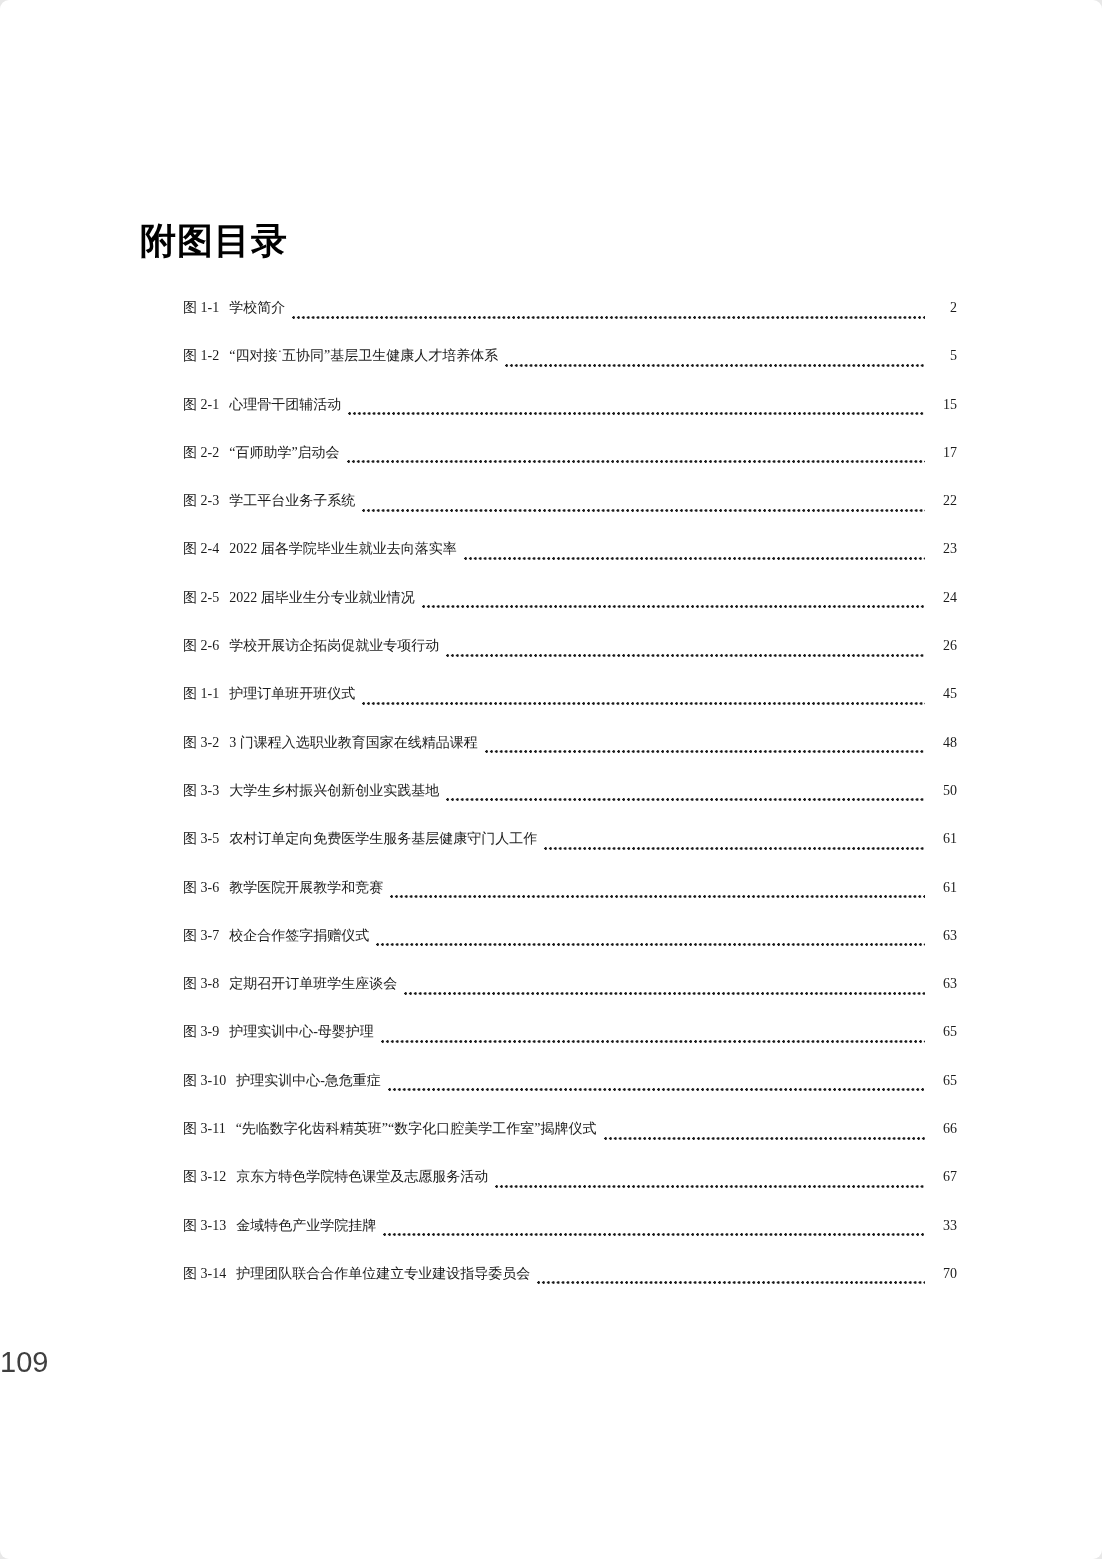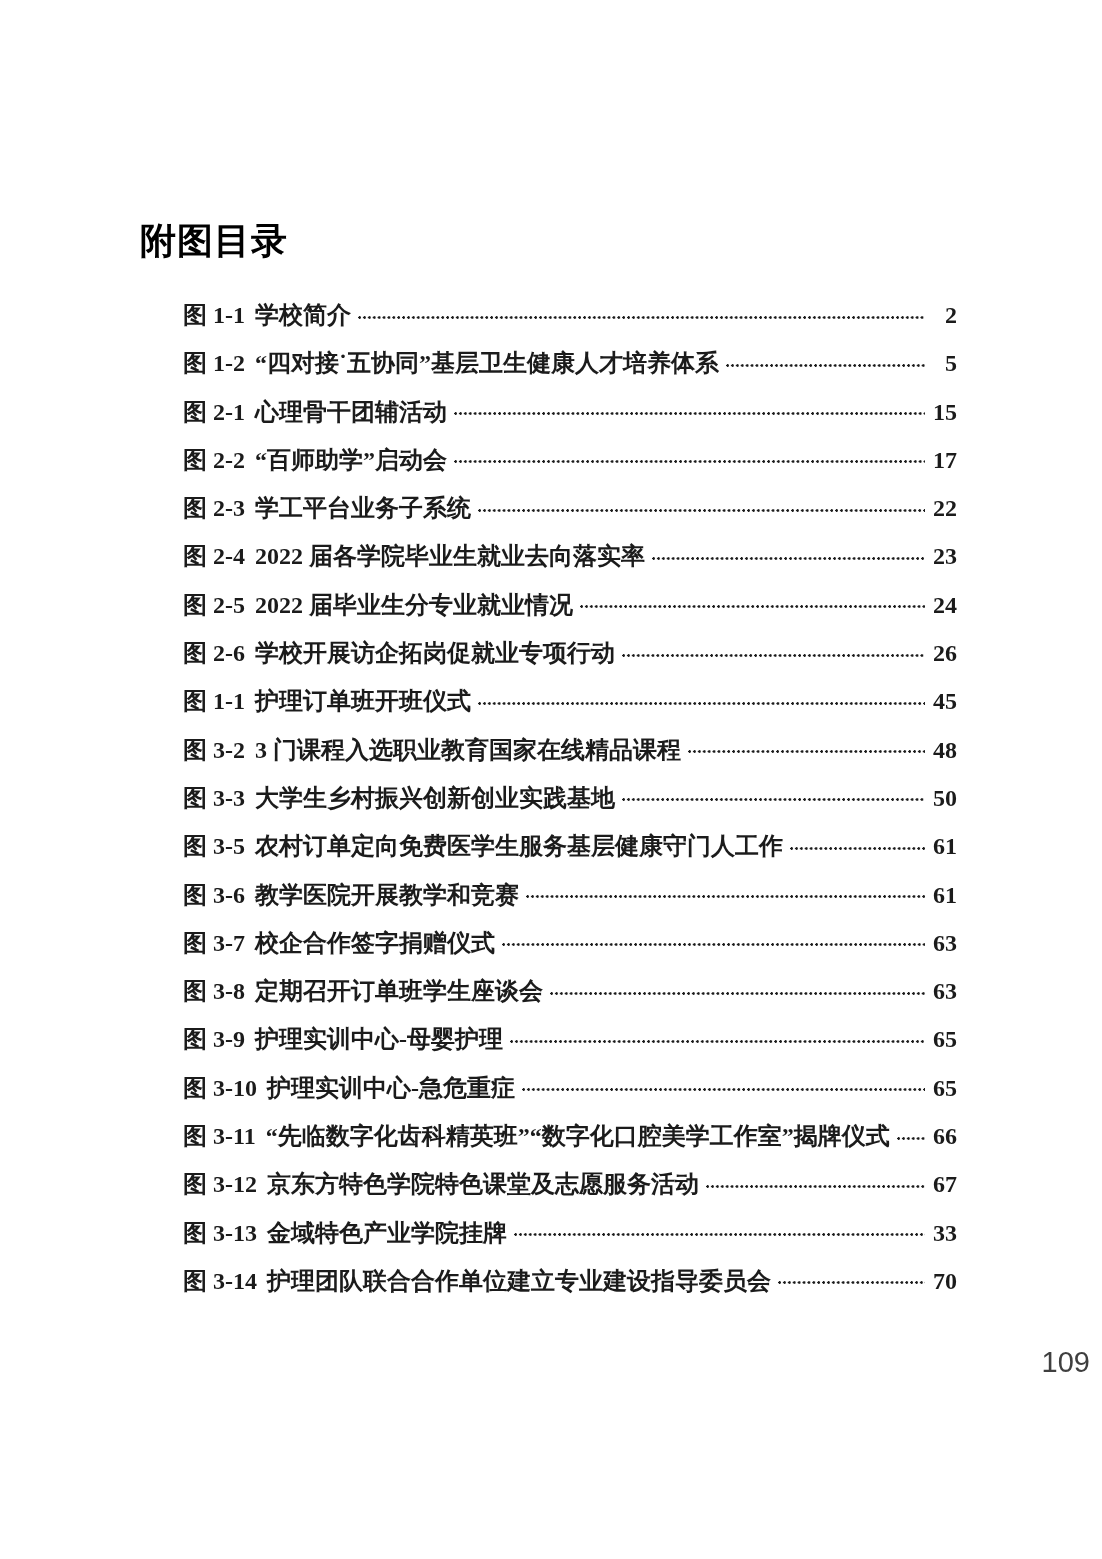--- a/index.html
+++ b/index.html
@@ -5,20 +5,21 @@
   html, body { margin: 0; padding: 0; background: #e8e8e8; }
   .page {
     position: relative;
     width: 1102px;
     height: 1559px;
     margin: 0 auto;
     background: #ffffff;
     overflow: hidden;
     font-family: "Liberation Serif", "DejaVu Serif", serif;
     color: #1b1b1b;
+    border-radius: 9px;
   }
   .doc-title {
     position: absolute;
     left: 140px;
     top: 193px;
     font-family: "Liberation Sans", "DejaVu Sans", sans-serif;
     font-weight: 700;
     font-size: 36px;
     letter-spacing: 1px;
     color: #000000;
@@ -28,23 +29,22 @@
     left: 183px;
     right: 145px;
     top: 288px;
   }
   .entry {
     display: flex;
     align-items: baseline;
     height: 48.3px;
     box-sizing: border-box;
     padding-top: 11px;
-    font-size: 24px;
+    font-size: 14px;
     white-space: nowrap;
-    font-weight: bold;
   }
   .entry .label {
     flex: 0 0 auto;
     margin-right: 10px;
   }
   .entry .title {
     flex: 0 0 auto;
   }
   .entry .leader {
     flex: 1 1 auto;
@@ -58,21 +58,21 @@
   .entry .pagenum {
     flex: 0 0 auto;
     min-width: 28px;
     text-align: right;
   }
   .footer-pagenum {
     position: absolute;
     left: 0;
     right: 12px;
     top: 1346px;
-    text-align: right;
+    text-align: left;
     font-family: "Liberation Sans", "DejaVu Sans", sans-serif;
     font-size: 29px;
     font-weight: 400;
     color: #3f3f3f;
   }
 </style>
 </head>
 <body>
 
 <div class="page">

